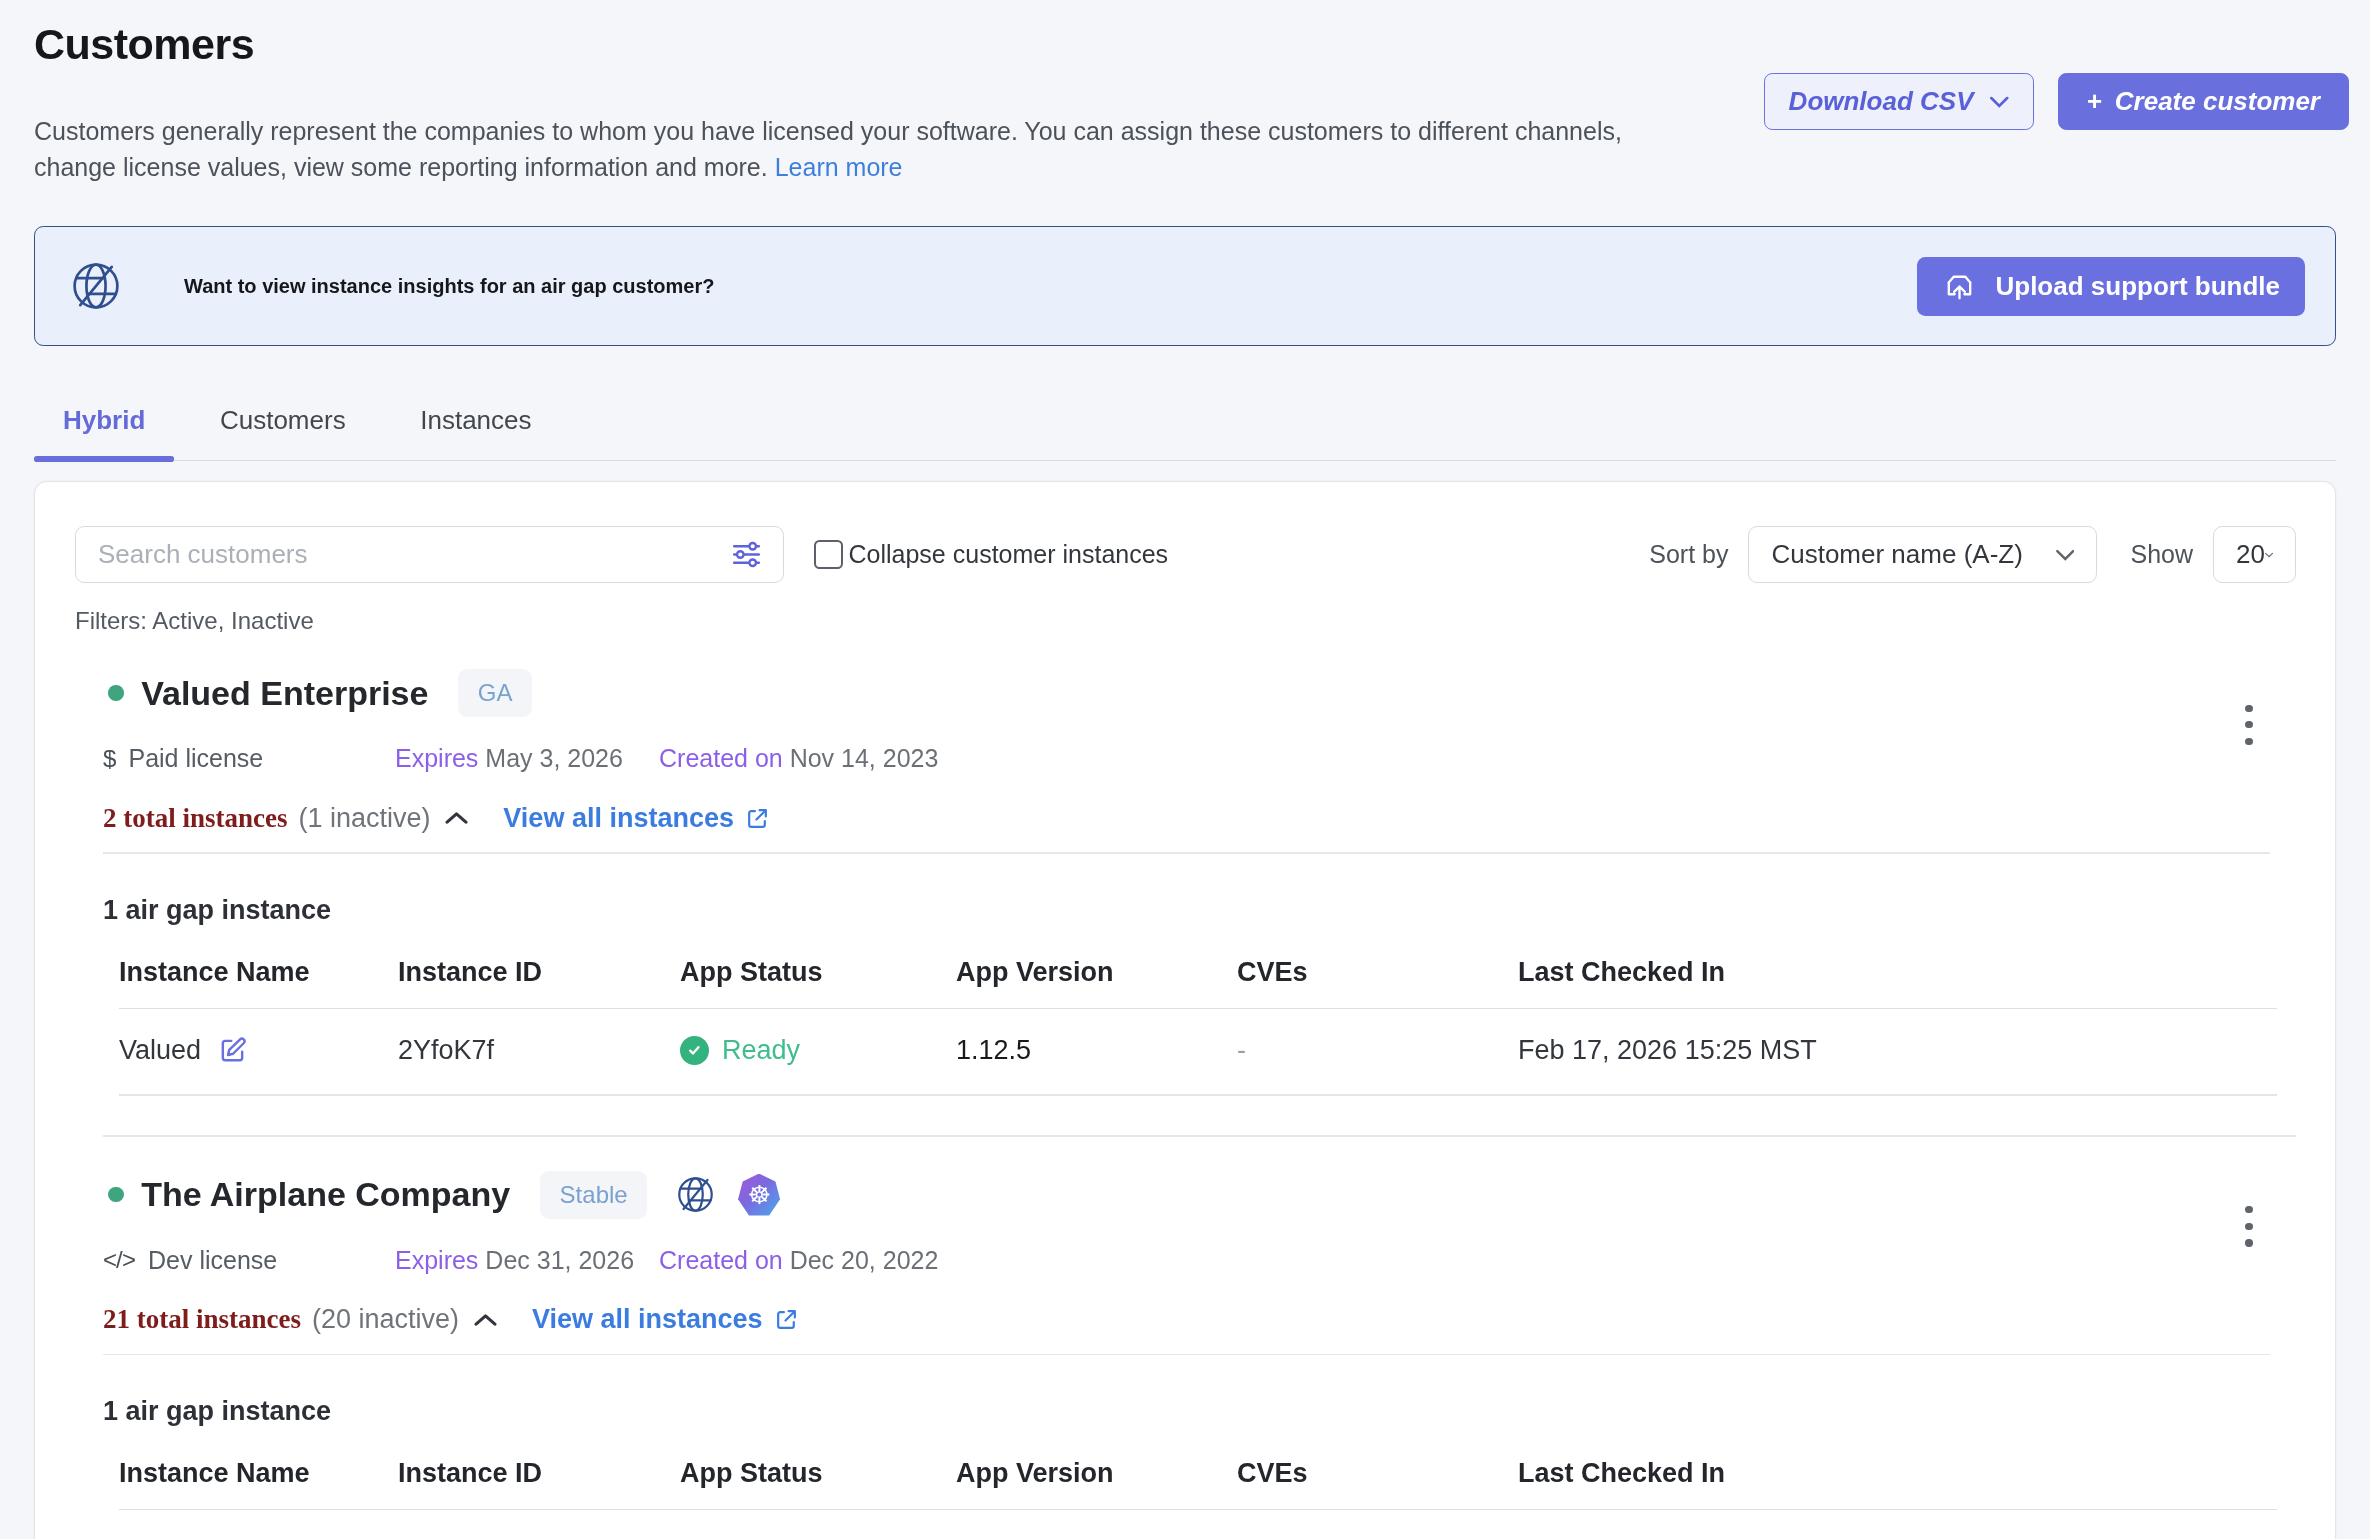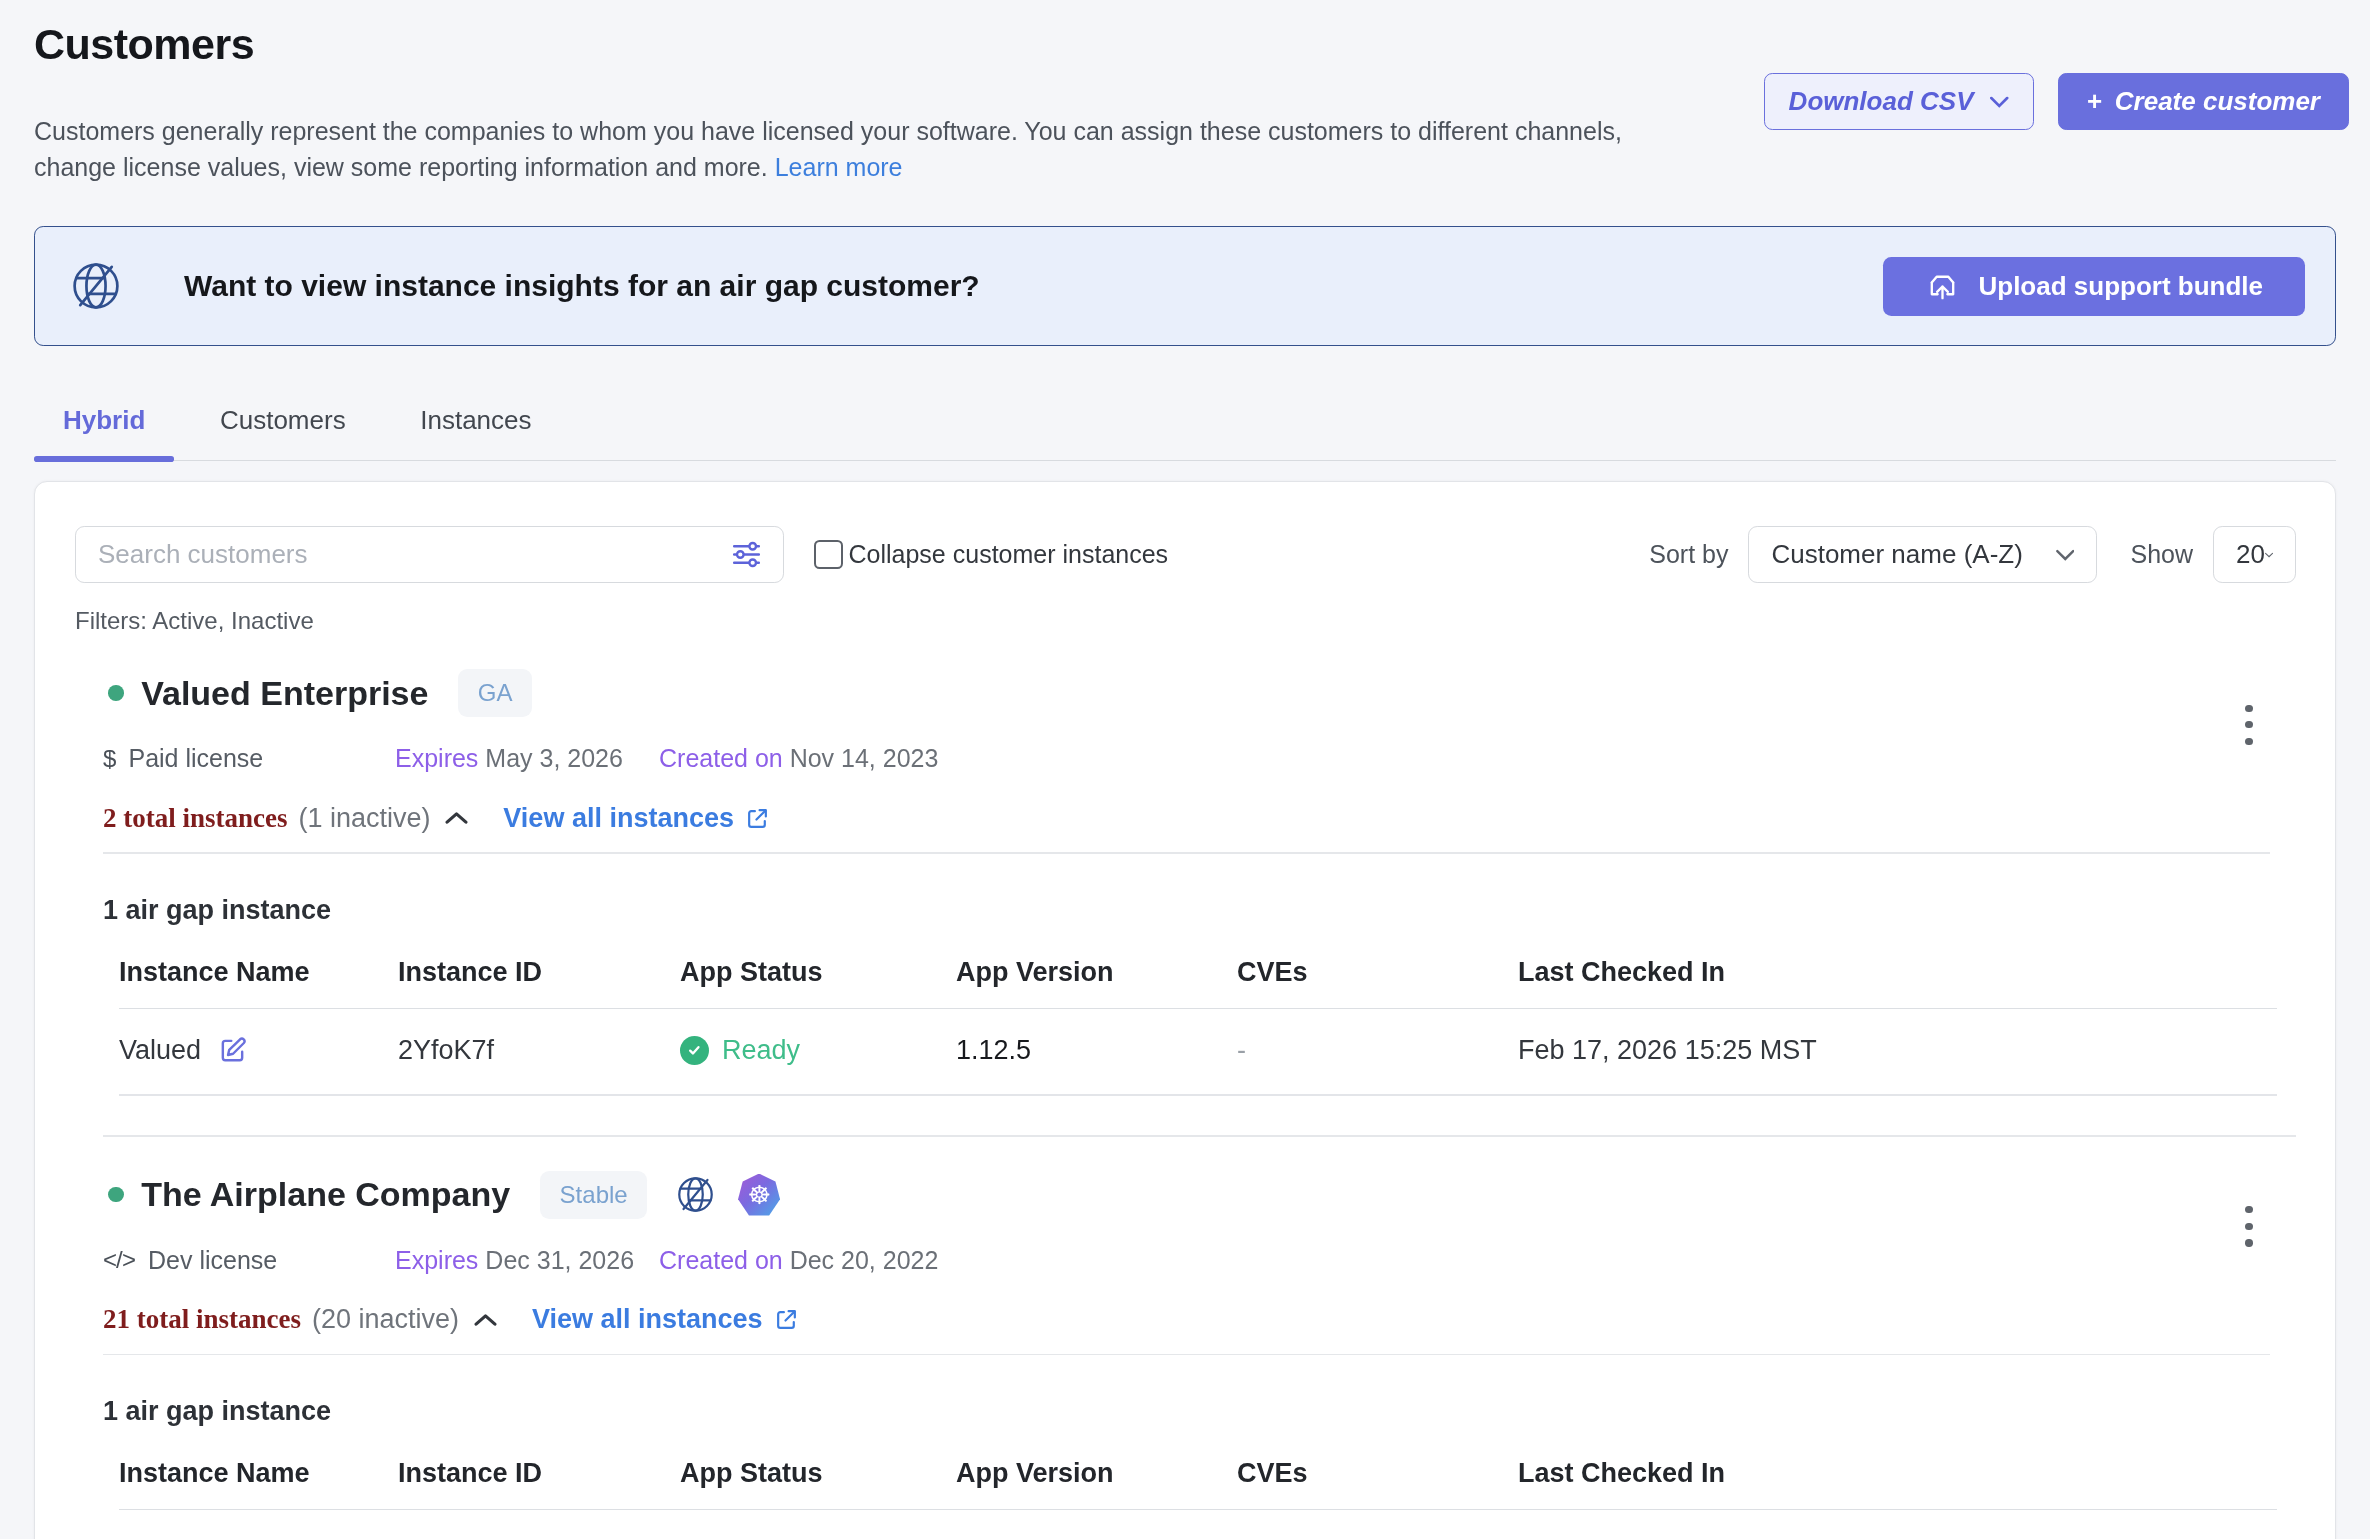--- a/index.html
+++ b/index.html
@@ -14,23 +14,23 @@
   .btn{display:flex;align-items:center;justify-content:center;height:57px;border-radius:8.3px;
        font-size:26px;font-weight:700;box-sizing:border-box;cursor:pointer;}
   .btn-outline{background:#eef0fc;border:1.8px solid #6a70dd;color:#5a60d8;padding:0 24px;gap:16.6px;}
   .btn-solid{background:#696fdd;border:1.8px solid #696fdd;color:#fff;padding:0 28px;gap:13px;}
   .chev-down{display:inline-block;}
 
   
   .banner{margin-top:41px;height:120px;background:#e9effb;border:1.8px solid #34508c;border-radius:9.2px;
           display:flex;align-items:center;padding:0 30px 0 34px;box-sizing:border-box;}
   .banner-icon{color:#2f4f8e;width:54px;height:54px;flex:0 0 auto;}
-  .banner-title{margin-left:61px;font-size:30px;font-weight:700;color:#15171b;}
+  .banner-title{margin-left:61px;font-size:20px;font-weight:700;color:#15171b;}
   .banner-spacer{flex:1;}
-  .btn-upload{background:#6b70e0;border:none;color:#fff;height:59px;padding:0 42px;gap:18.5px;}
+  .btn-upload{background:#6b70e0;border:none;color:#fff;height:59px;padding:0 25px;gap:18.5px;}
 
   
   .tabs{margin-top:59px;display:flex;border-bottom:1.8px solid #d8dbdf;}
   .tab{padding:0 29px 24px 29px;margin-right:16.6px;font-size:26px;color:#42474f;cursor:pointer;position:relative;}
   .tab.active{color:#646ad9;font-weight:700;}
   .tab.active:after{content:"";position:absolute;left:0;right:0;bottom:-1.8px;height:5.5px;background:#686edb;border-radius:2.8px;}
 
   
   .card{margin-top:20px;background:#fff;border:0.9px solid #e2e4e8;border-radius:13px;
         box-shadow:0 0.9px 2.8px rgba(20,24,40,.05);height:1163px;box-sizing:border-box;

